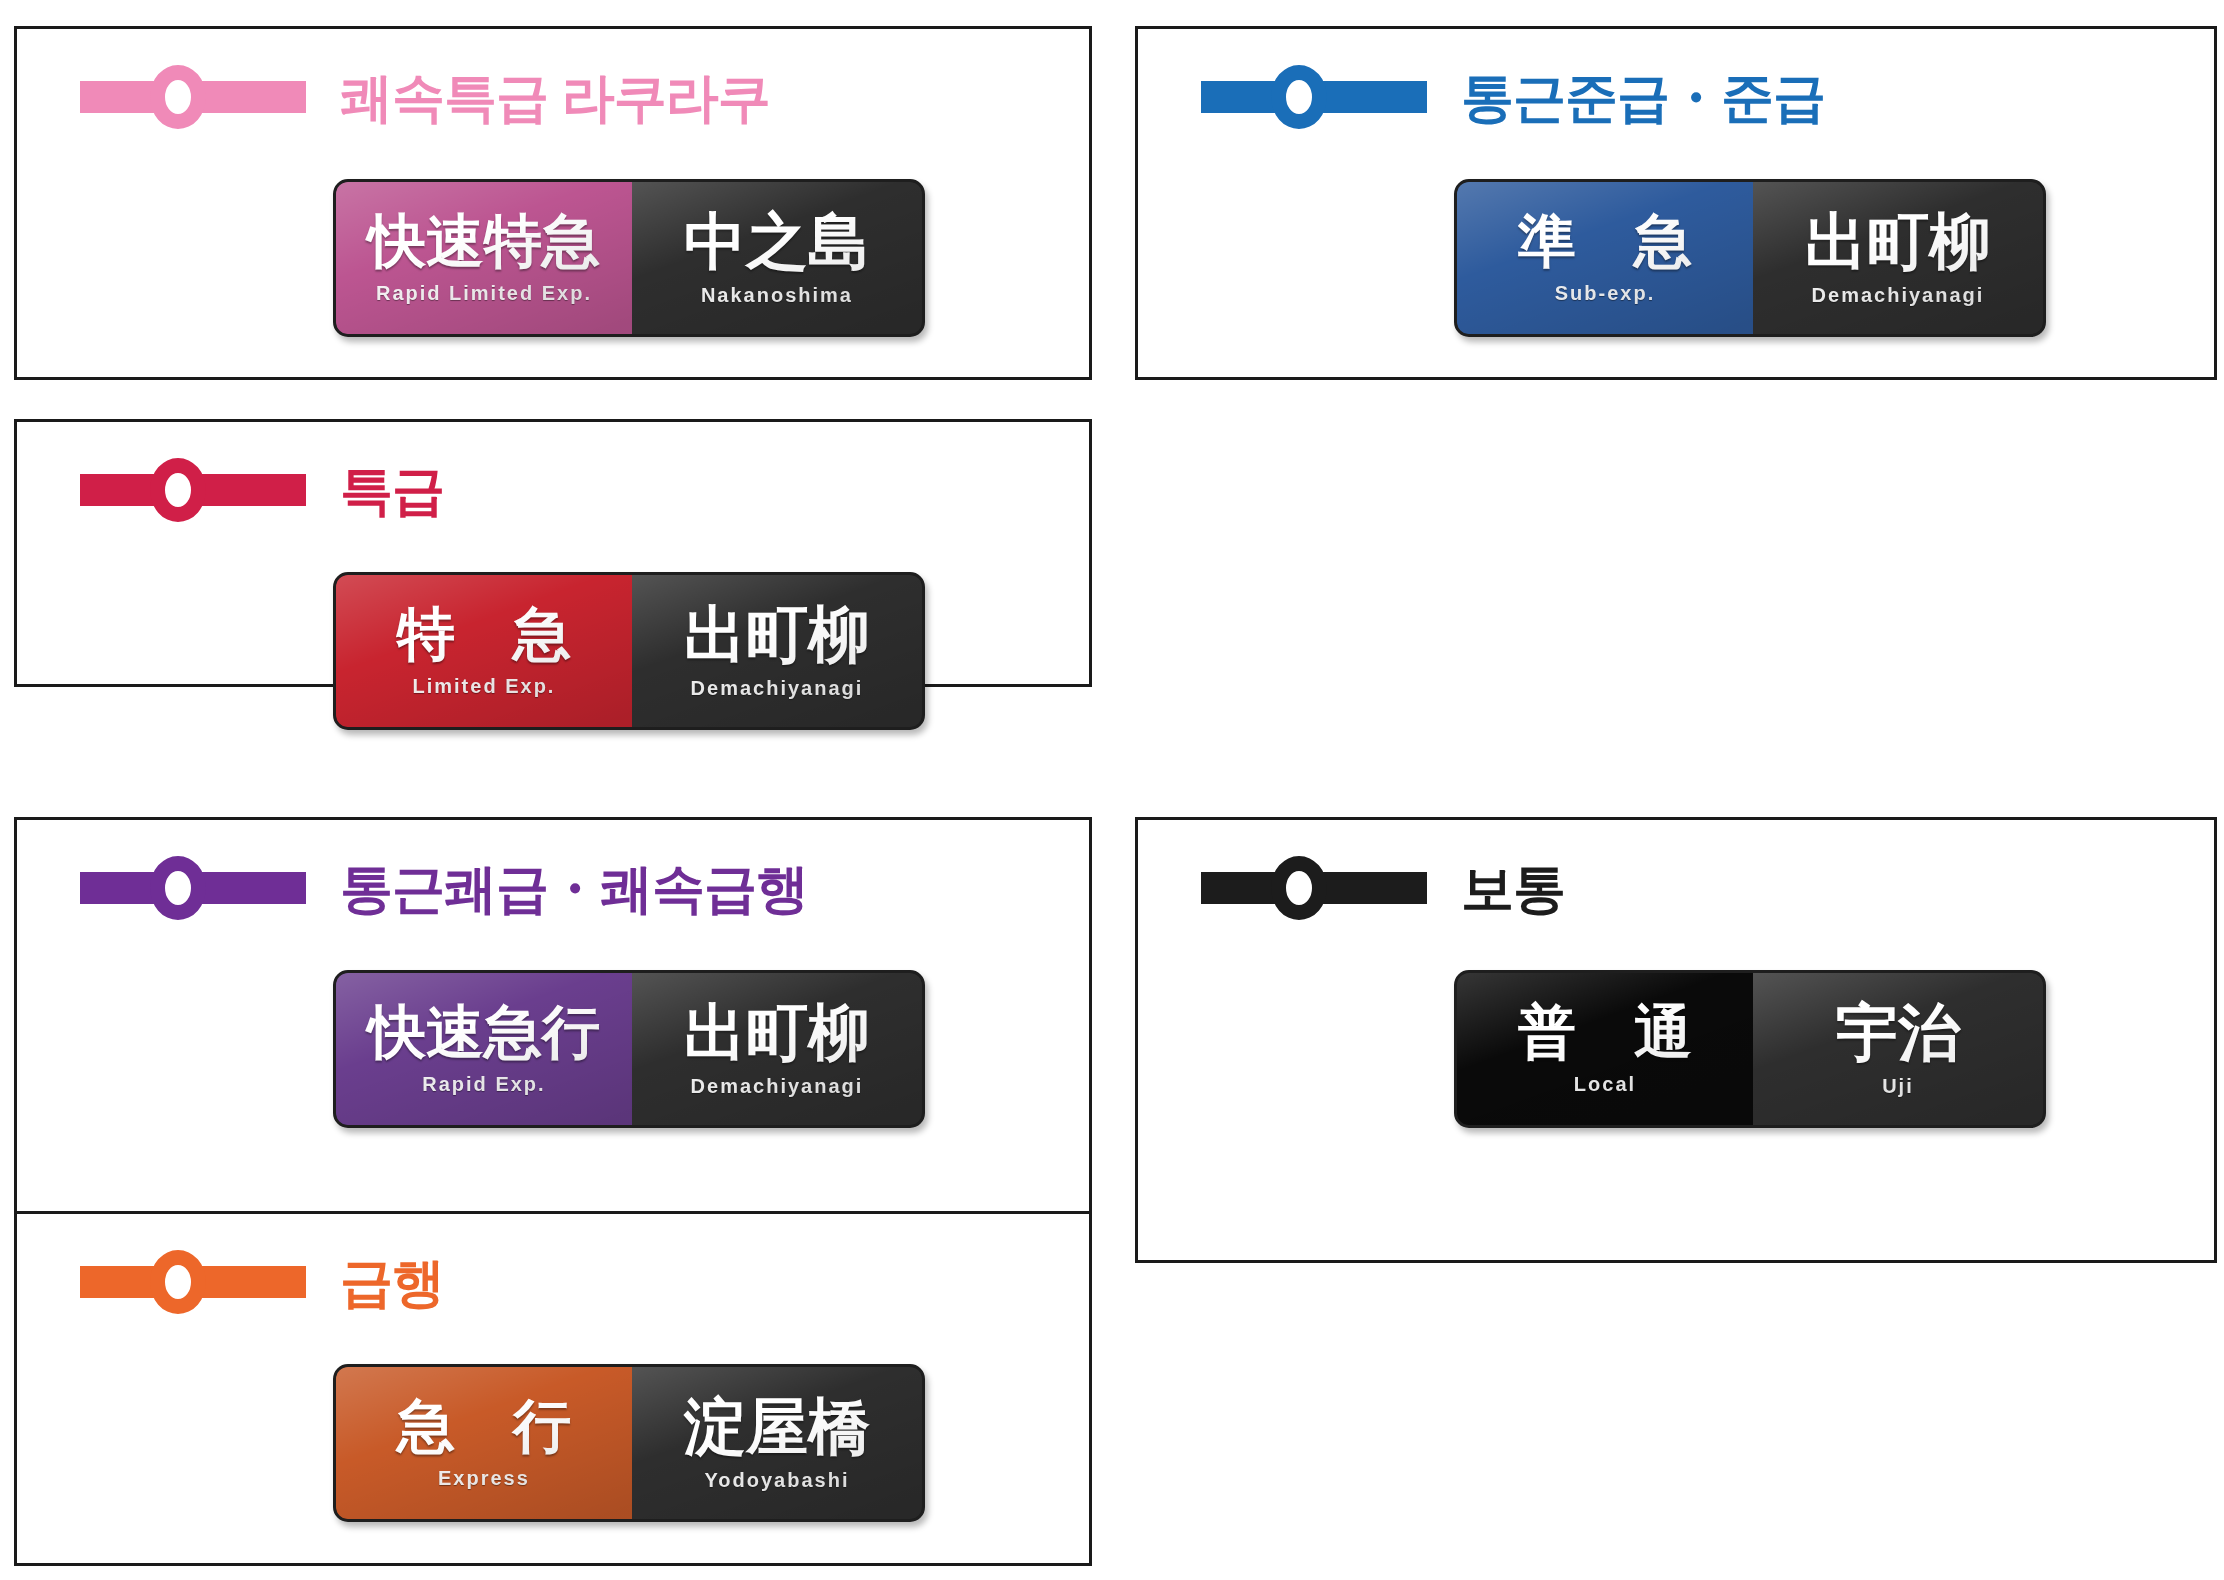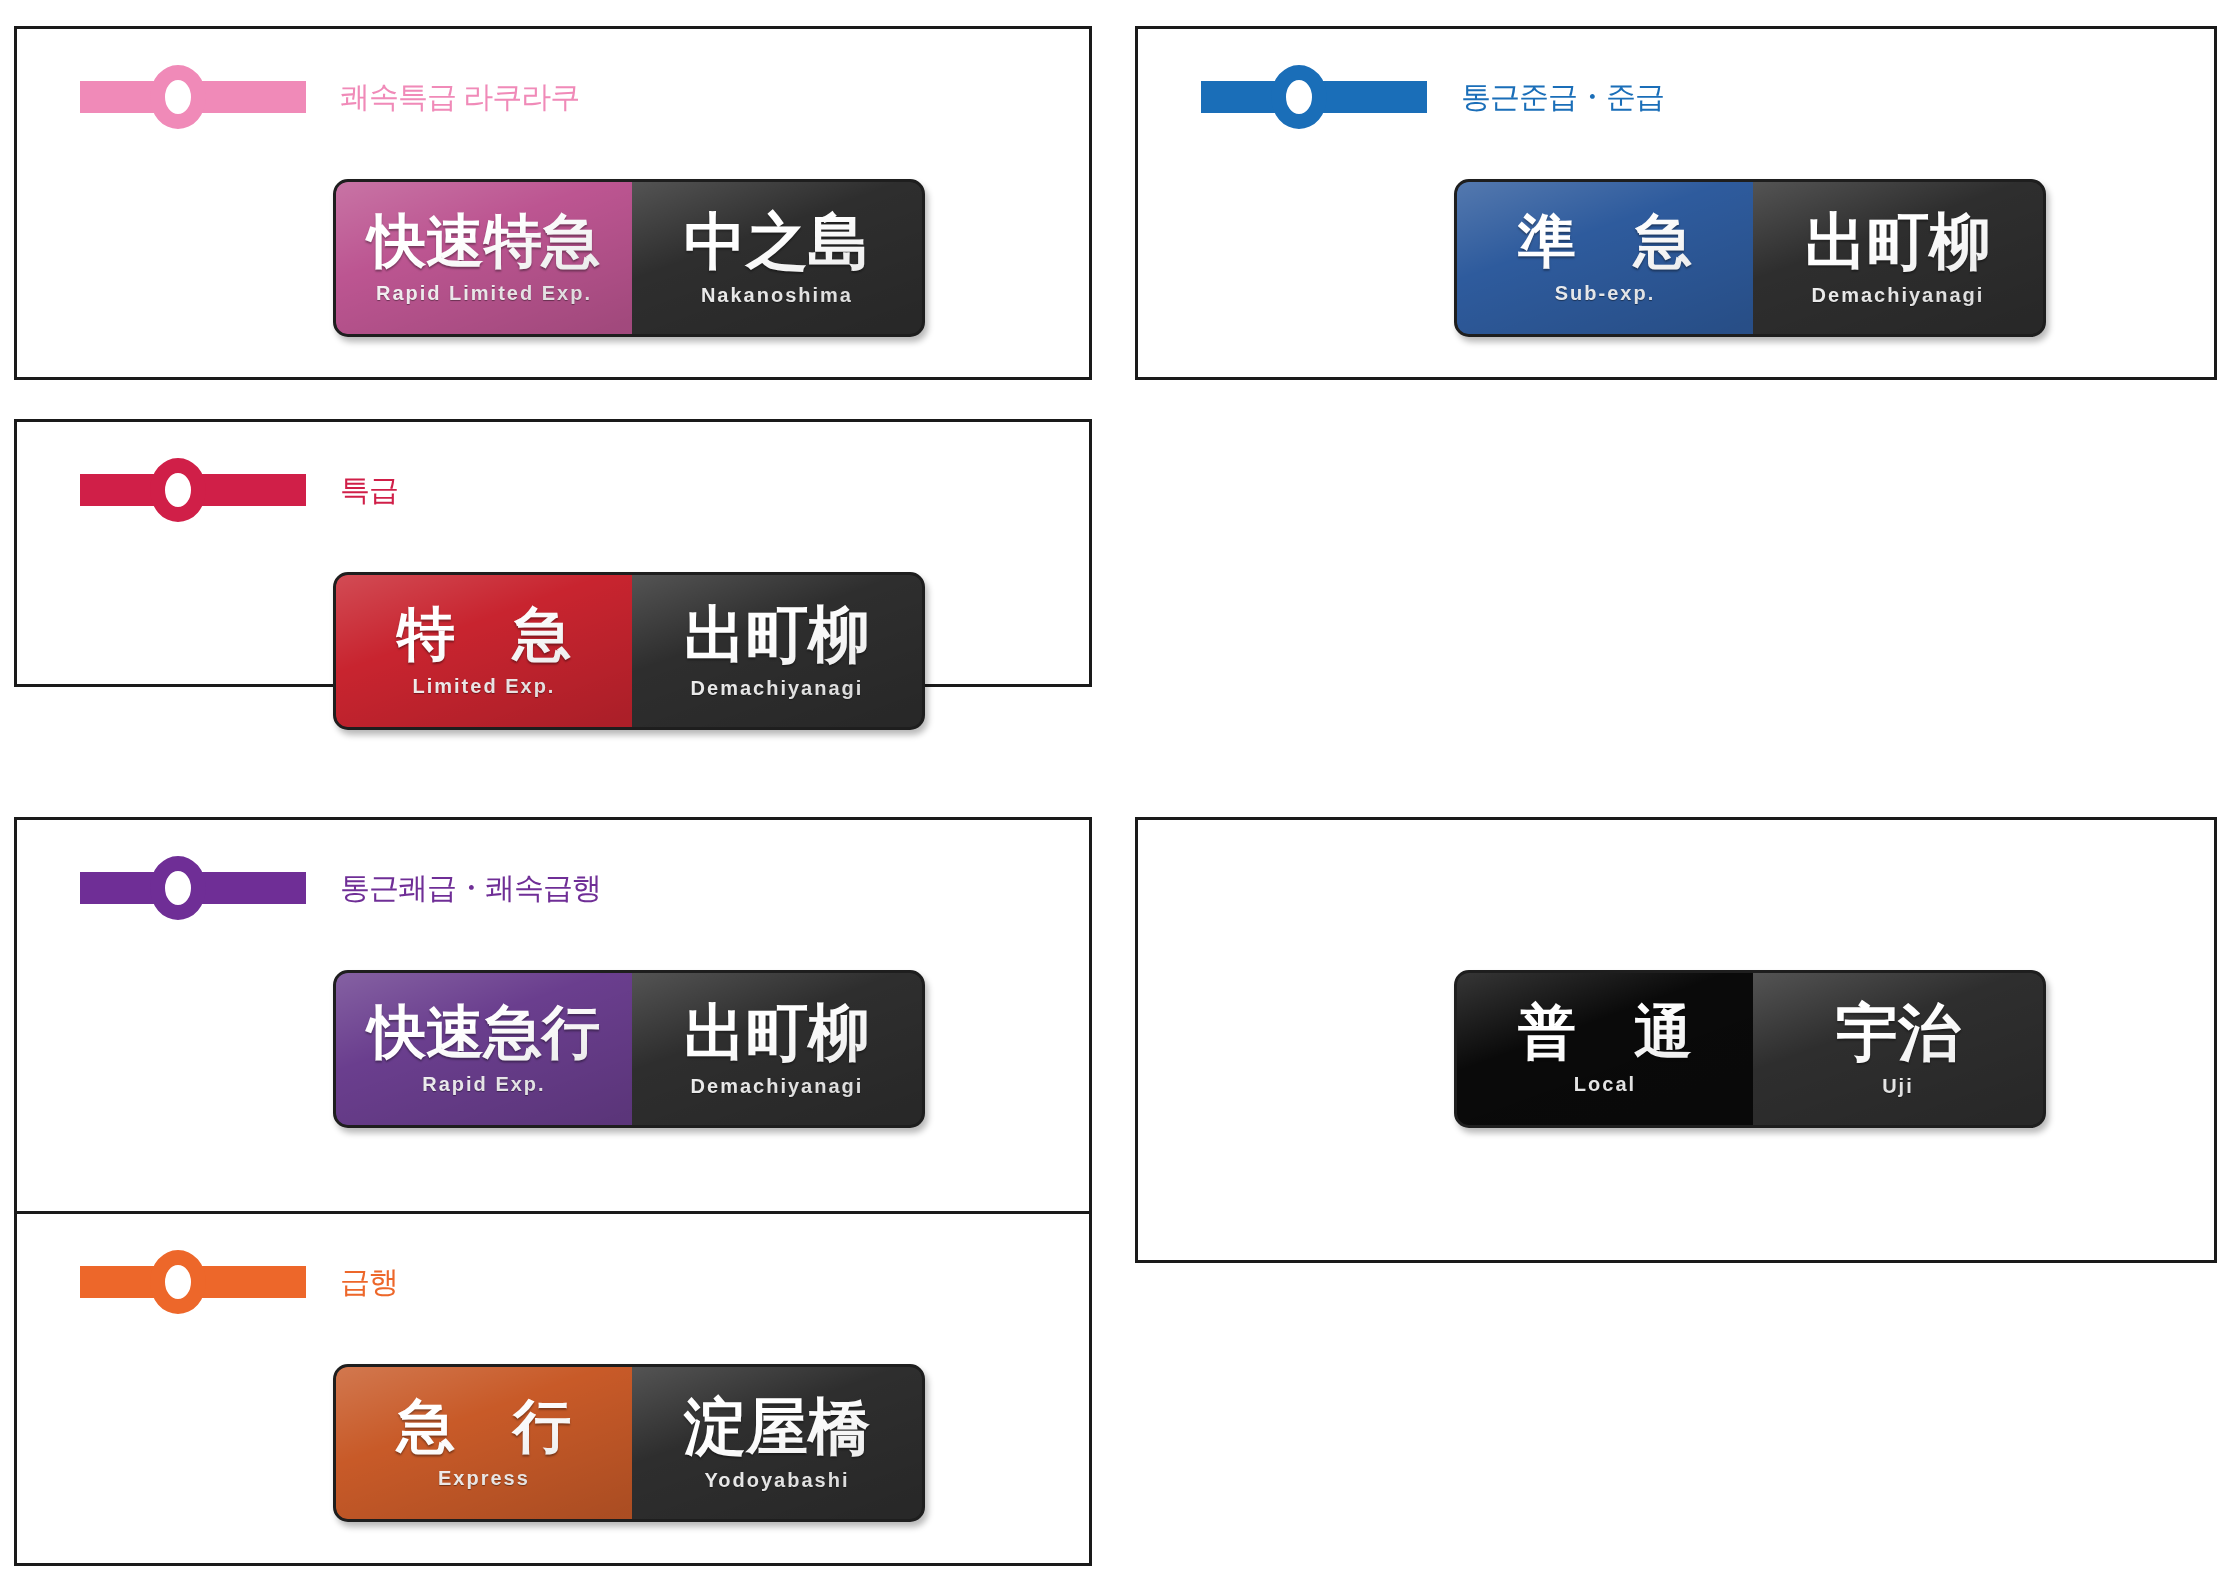--- a/index.html
+++ b/index.html
@@ -40,22 +40,22 @@
   .marker .ring {
     position: absolute; left: 70px; top: 0;
     width: 56px; height: 64px;
     border: 15px solid #000;
     border-radius: 50%;
     background: #ffffff;
     display: block;
   }
   .type-label {
     margin-left: 34px;
-    font-size: 30px;
-    font-weight: 400;
+    font-size: 53px;
+    font-weight: 700;
     letter-spacing: -1px;
     white-space: nowrap;
     line-height: 1;
   }
 
   .sign {
     position: absolute;
     left: 316px;
     top: 150px;
     width: 592px;
@@ -181,20 +181,27 @@
         <div class="en">Rapid Exp.</div>
       </div>
       <div class="sign-half sign-right" style="background: rgb(46, 46, 46);">
         <div class="jp">出町柳</div>
         <div class="en">Demachiyanagi</div>
       </div>
     </div>
   </div>
 
   <div class="box col-right row-3">
+    <div class="header">
+      <span class="marker">
+        <span class="bar" style="background: rgb(28, 28, 28);"></span>
+        <span class="ring" style="border-color: rgb(28, 28, 28);"></span>
+      </span>
+      <span class="type-label" style="color: rgb(28, 28, 28);">보통</span>
+    </div>
     <div class="sign">
       <div class="sign-half sign-left" style="background: rgb(10, 10, 10);">
         <div class="jp">普　通</div>
         <div class="en">Local</div>
       </div>
       <div class="sign-half sign-right" style="background: rgb(46, 46, 46);">
         <div class="jp">宇治</div>
         <div class="en">Uji</div>
       </div>
     </div>

